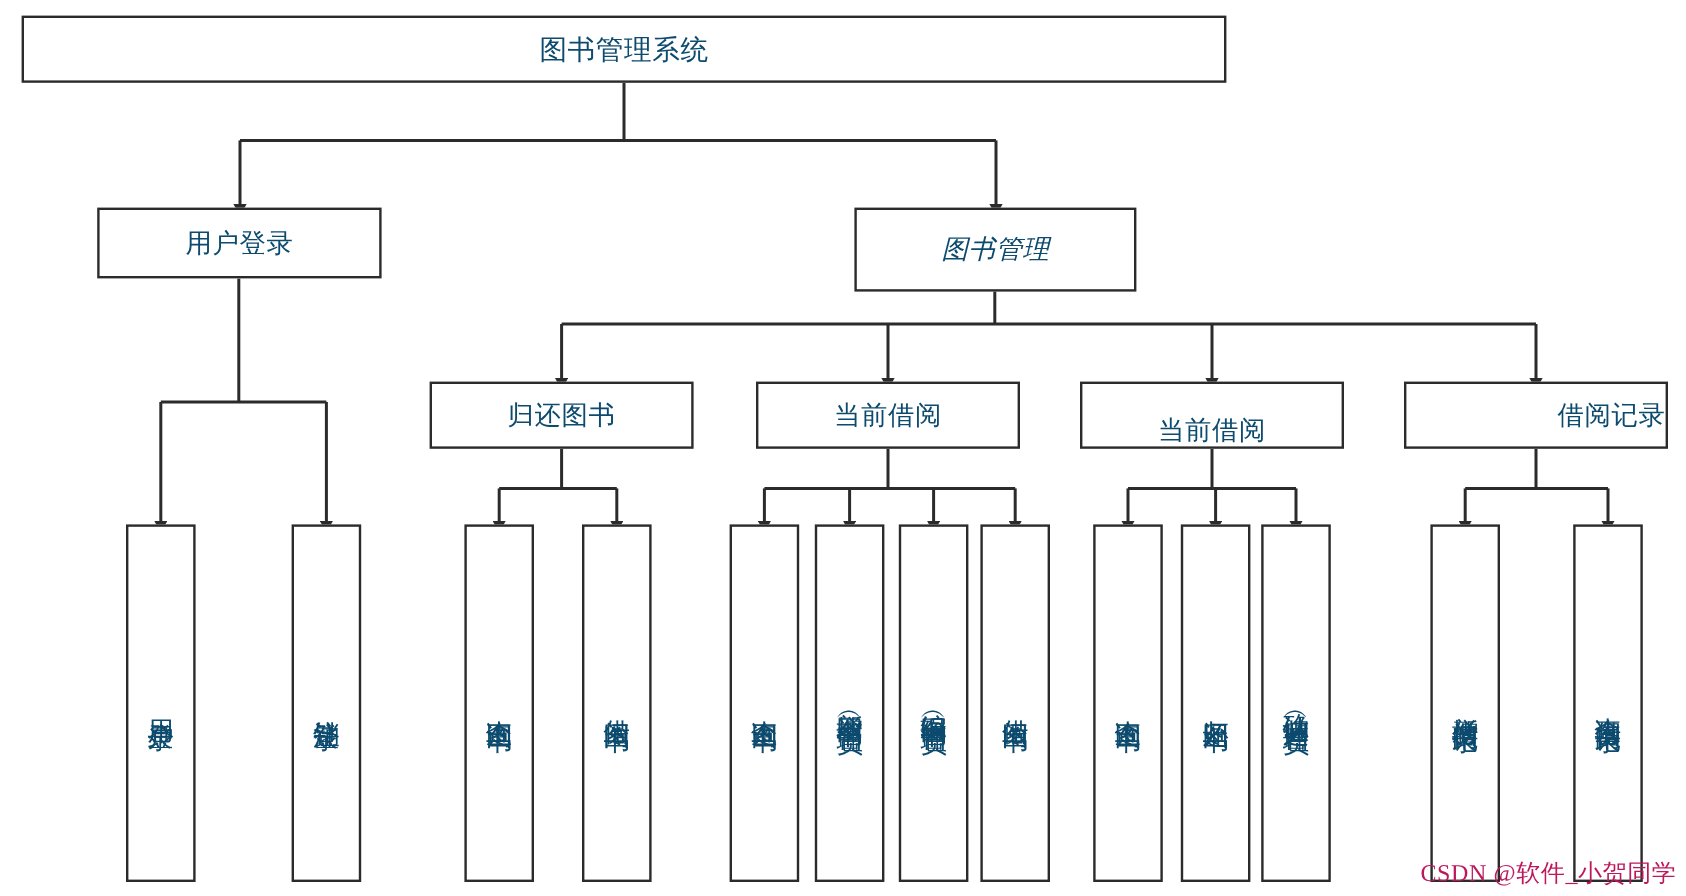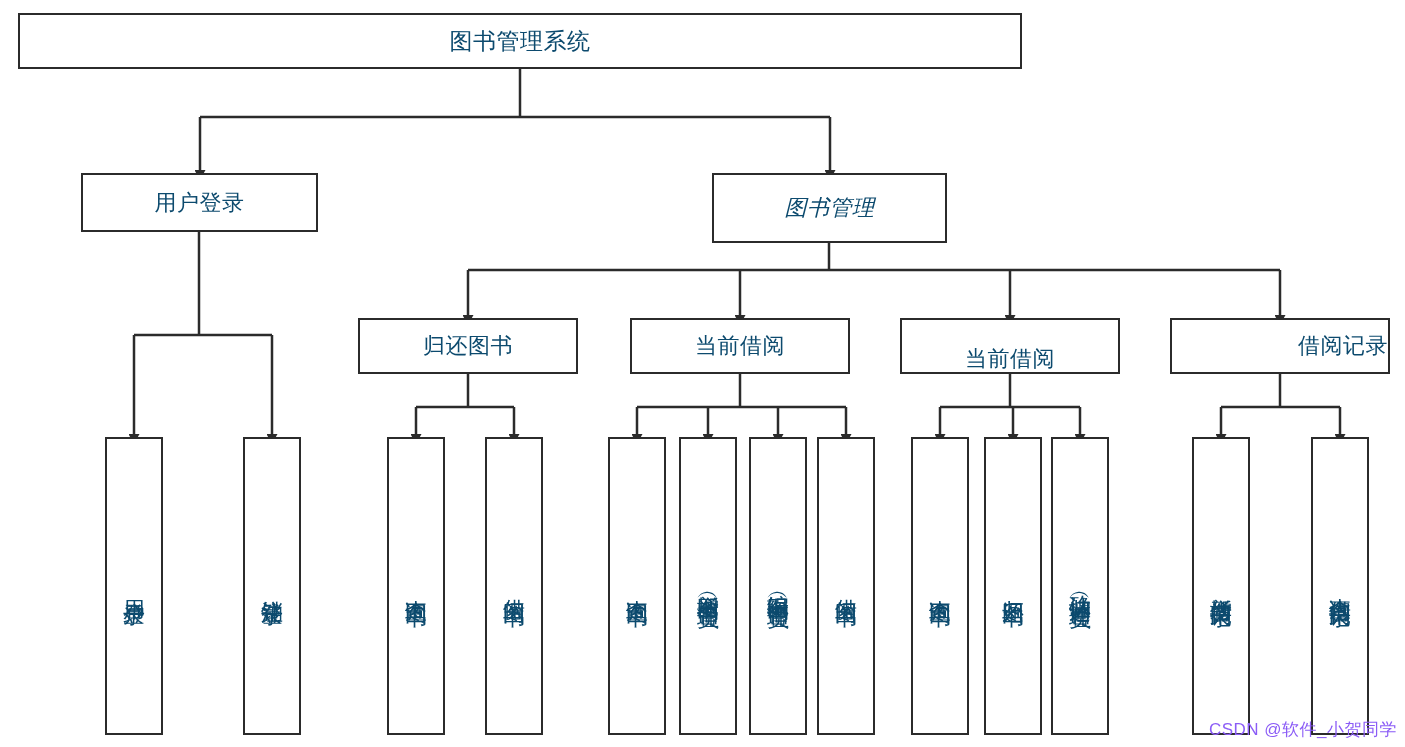--- a/index.html
+++ b/index.html
@@ -48,25 +48,26 @@
     font-size: 22px;
     letter-spacing: 2px;
     line-height: 1.0;
     max-height: 290px;
   }
   .node.root .label { font-size: 23px; }
   #watermark {
     position: absolute;
     right: 8px;
     bottom: 6px;
-    font-size: 17px;
-    color: #8b5cf6;
+    font-size: 20px;
+    color: #be185d;
     letter-spacing: 0.5px;
     z-index: 3;
     white-space: nowrap;
+    font-family: Liberation Serif, serif;
   }
 </style>
 </head>
 <body>
 
 <div id="canvas">
 
   <svg id="edges" viewBox="0 0 1405 747">
     <defs>
       <marker id="arrow" markerWidth="10" markerHeight="11" refX="1" refY="5.5" orient="auto" markerUnits="userSpaceOnUse">

